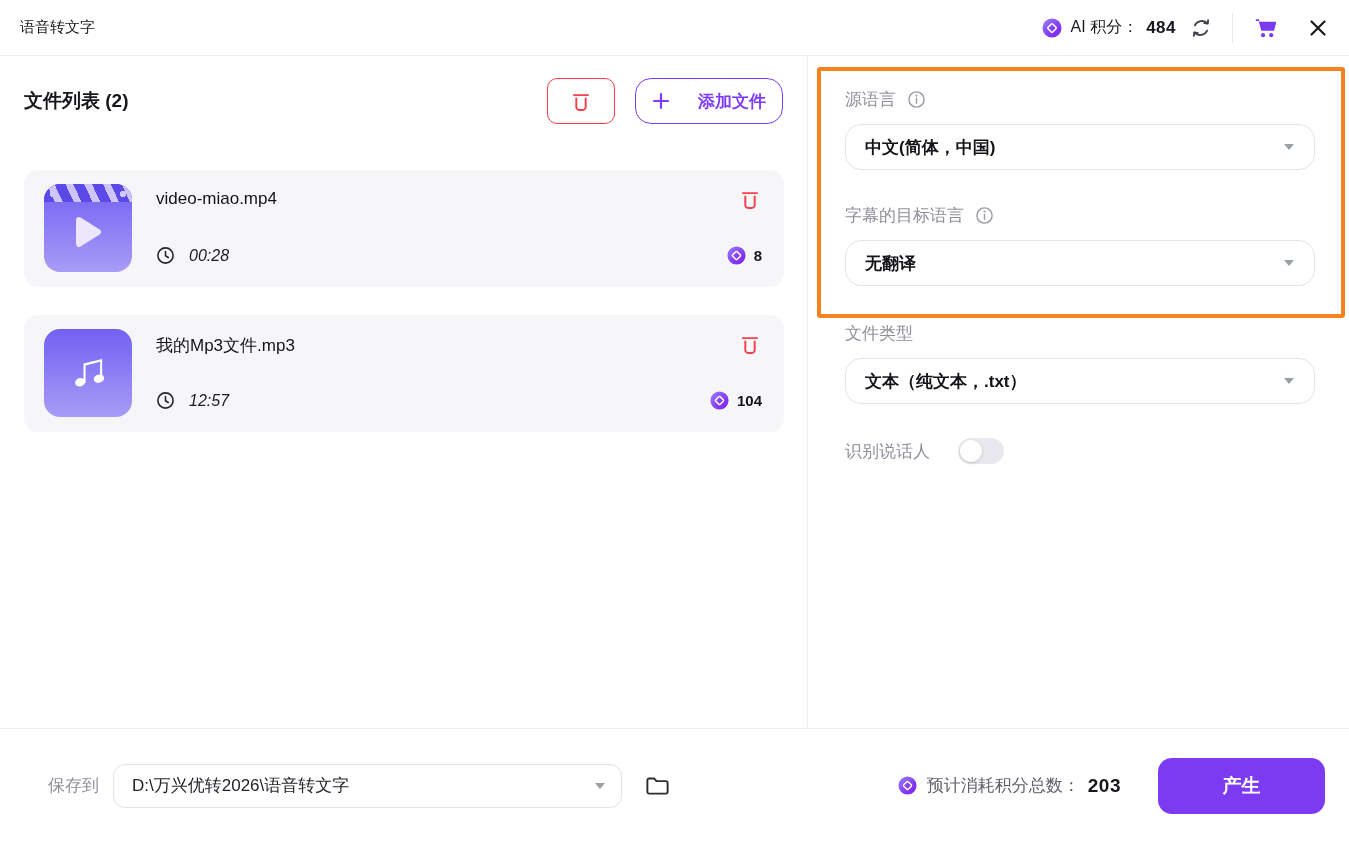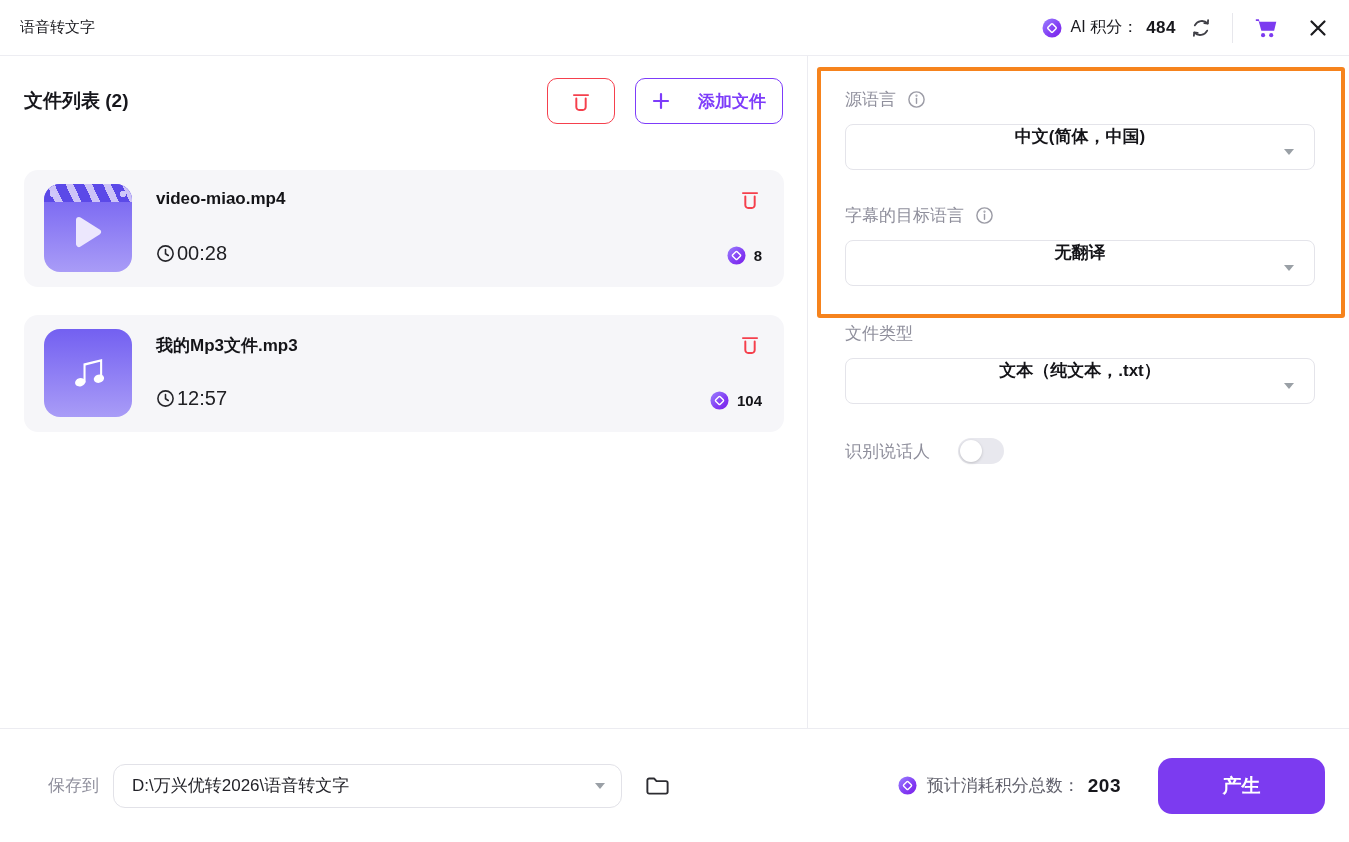--- a/index.html
+++ b/index.html
@@ -18,56 +18,56 @@
   .v-divider { width:1px; height:30px; background:#e7e7ec; margin:0 20px; }
   .close-btn { margin-left:28px; }
 
   
   .main { display:flex; height:672px; }
   .left-panel { width:808px; border-right:1px solid #ececf1; padding:22px 24px 0; flex:none; }
   .list-header { display:flex; align-items:center; }
   .list-title { font-size:19px; font-weight:bold; }
   .btn-trash-all { margin-left:auto; width:68px; height:46px; border:1px solid #f5404d; border-radius:10px;
     background:#fff; color:#f5404d; display:flex; align-items:center; justify-content:center; cursor:pointer; }
-  .btn-add { margin-left:20px; width:148px; height:46px; border:1.5px solid #7d3cfa; border-radius:10px;
+  .btn-add { margin-left:20px; width:148px; height:46px; border:1.5px solid #7d3cfa; border-radius:16px;
     background:#fff; color:#7d3cfa; font-weight:bold; font-size:17px; display:flex; align-items:center;
     justify-content:center; gap:28px; cursor:pointer; font-family:inherit; }
 
   .file-card { width:760px; height:117px; background:#f6f6f9; border-radius:14px; display:flex;
     padding:14px 22px 15px 20px; margin-top:28px; }
   .file-card.first { margin-top:46px; }
   .thumb { width:88px; height:88px; border-radius:16px; flex:none; position:relative; overflow:hidden;
     background:linear-gradient(180deg,#7360f1 0%,#a99cf7 100%); }
   .thumb-video::before { content:""; position:absolute; left:0; top:0; right:0; height:18px;
     background-color:#5b49e8;
     background-image:
       radial-gradient(circle at 9px 10px, #cfc8fa 0 3px, rgba(0,0,0,0) 3.5px),
       radial-gradient(circle at 79px 10px, #cfc8fa 0 3px, rgba(0,0,0,0) 3.5px),
       repeating-linear-gradient(65deg, rgba(0,0,0,0) 0 10px, #cdc4f7 10px 17px); }
   .play-wrap { position:absolute; left:50%; top:55%; transform:translate(-50%,-50%); }
   .note-wrap { position:absolute; left:50%; top:50%; transform:translate(-50%,-50%); }
   .card-mid { flex:1; margin-left:24px; display:flex; flex-direction:column; justify-content:space-between;
     padding:5px 0 7px; min-width:0; }
-  .file-name { font-size:17px; font-weight:bold; color:#141418; }
-  .duration-row { display:flex; align-items:center; gap:2px; font-size:20px; color:#202024; }
+  .file-name { font-size:17px; font-weight:normal; color:#141418; }
+  .duration-row { display:flex; align-items:center; gap:14px; font-size:16px; color:#202024;font-style:italic; }
   .card-right { display:flex; flex-direction:column; justify-content:space-between; align-items:flex-end;
     padding:3px 0 7px; }
   .file-trash { color:#f5404d; cursor:pointer; background:none; border:none; }
   .credit-badge { display:flex; align-items:center; gap:8px; font-size:15px; font-weight:bold; color:#141418; }
 
   
   .right-panel { flex:1; position:relative; padding:32px 0 0 37px; }
   .highlight-box { position:absolute; left:9px; top:11px; width:528px; height:251px;
     border:4px solid #f6831d; border-radius:3px; pointer-events:none; }
   .field-label { display:flex; align-items:center; gap:11px; font-size:17px; color:#8f8f9c; }
   .mt-sect { margin-top:34px; }
   .mt-sect-lg { margin-top:36px; }
-  .select { width:470px; height:46px; margin-top:13px; border:1px solid #e4e4ea; border-radius:8px;
+  .select { width:470px; height:46px; margin-top:13px; border:1px solid #e4e4ea; border-radius:16px;
     background:#fff; display:flex; align-items:center; padding:0 19px; font-size:17px; font-weight:bold;
-    color:#141418; cursor:pointer;flex-direction:column; }
+    color:#141418; cursor:pointer; }
   .select .chev { margin-left:auto; }
   .toggle-row { display:flex; align-items:center; gap:28px; margin-top:34px; font-size:17px; color:#8f8f9c; }
   .toggle { width:46px; height:26px; border-radius:13px; background:#e8e8ee; position:relative; cursor:pointer;
     border:none; }
   .toggle::after { content:""; position:absolute; left:2px; top:2px; width:22px; height:22px; border-radius:50%;
     background:#fff; box-shadow:0 1px 3px rgba(0,0,0,.18); }
 
   
   .footer { height:114px; border-top:1px solid #ececf1; display:flex; align-items:center;
     padding:0 24px 0 48px; }

